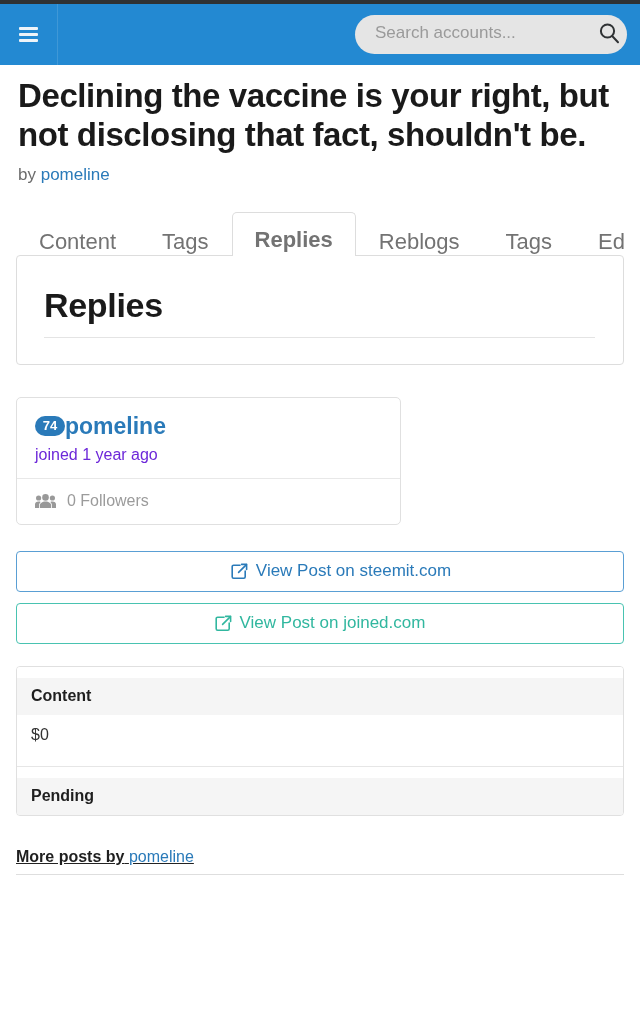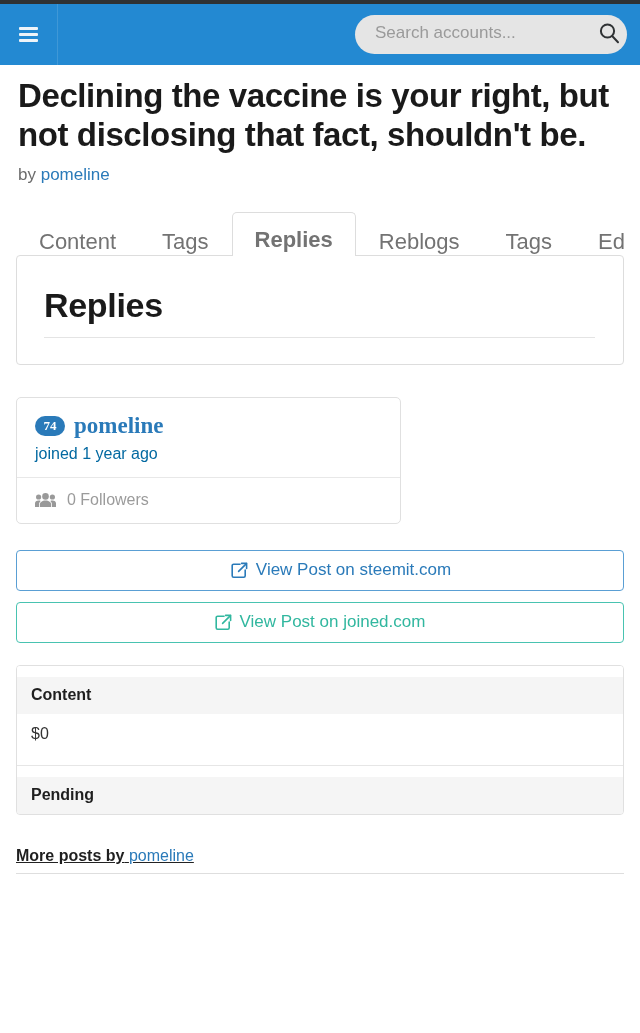--- a/index.html
+++ b/index.html
@@ -158,22 +158,20 @@
     width: 385px;
     border: 1px solid #e0e0e0;
     border-radius: 5px;
     margin-top: 32px;
     background: #ffffff;
   }
   .author-card-body { padding: 15px 18px 14px 18px; }
   .author-line {
     display: flex;
     align-items: center;
-    gap: 9px;
-    font-family: Liberation Serif, serif;
   }
   .rep-badge {
     background: #2a7ab9;
     color: #ffffff;
     font-size: 13px;
     font-weight: bold;
     border-radius: 11px;
     padding: 3px 7px 4px 7px;
     line-height: 1;
     min-width: 30px;
@@ -181,21 +179,21 @@
   }
   .author-name {
     font-size: 23px;
     font-weight: bold;
     color: #2a7ab9;
     text-decoration: none;
   }
   .joined {
     margin-top: 6px;
     font-size: 16px;
-    color: #0369a1;
+    color: #6d28d9;
   }
   .author-card-foot {
     border-top: 1px solid #e8e8e8;
     padding: 13px 18px 14px 18px;
     display: flex;
     align-items: center;
     gap: 11px;
   }
   .followers-icon { width: 21px; height: 16px; flex: 0 0 21px; }
   .followers-text { font-size: 16px; color: #9b9b9b; }

